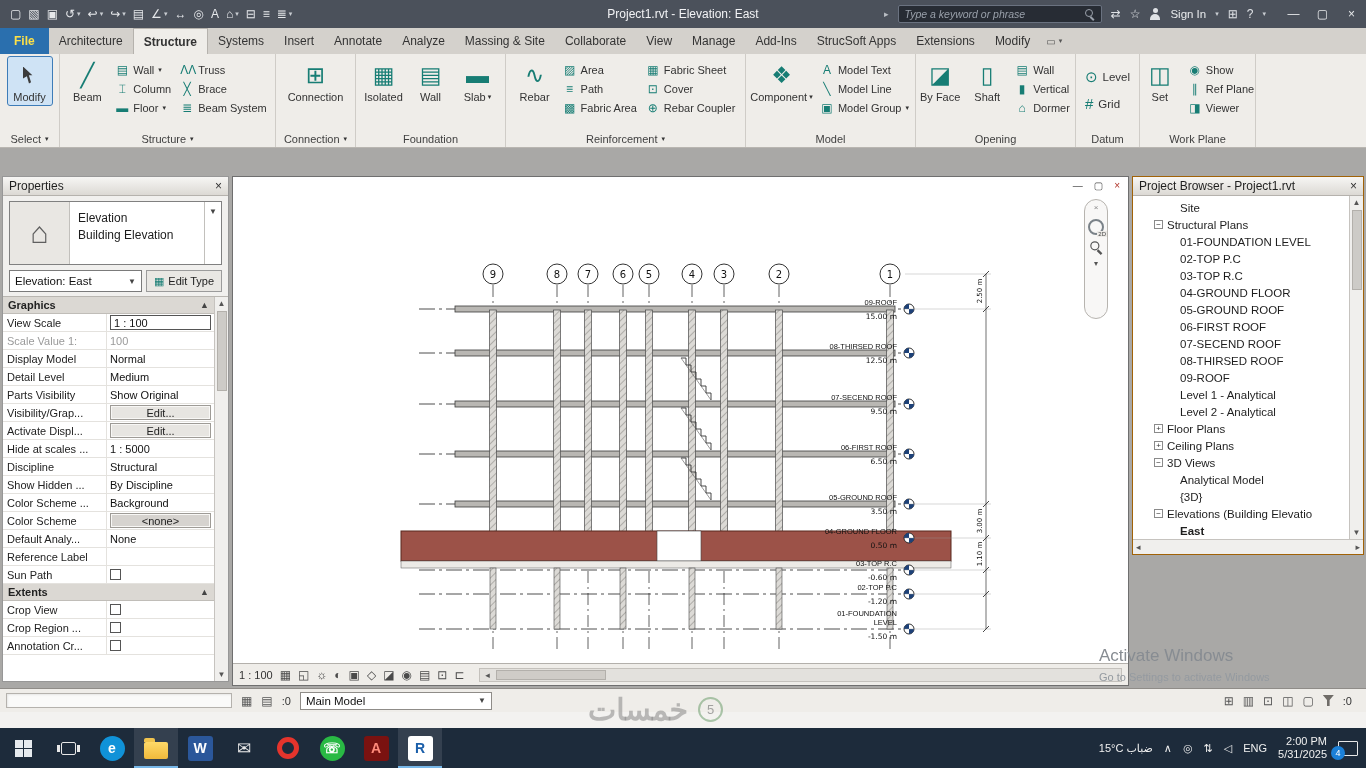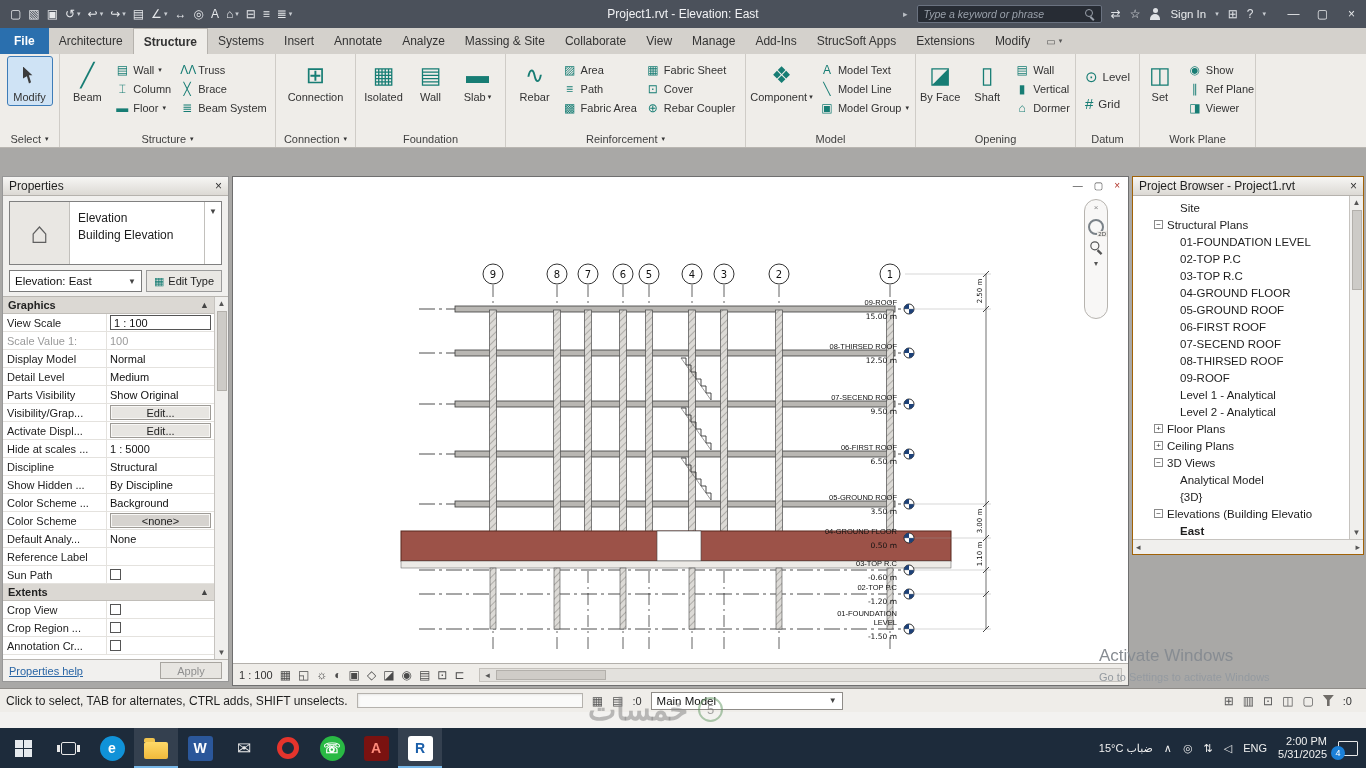--- a/index.html
+++ b/index.html
@@ -7,38 +7,38 @@
   .workbg{position:absolute;left:0;top:148px;width:1366px;height:580px;background:#a9a8a6}
 
   
   .titlebar{position:absolute;left:0;top:0;width:1366px;height:28px;background:#4b515b;display:flex;align-items:center;color:#dfe2e6;z-index:10}
   .qat{display:flex;align-items:center;gap:7px;padding:0 10px;z-index:2}
   .qat-ic{font-size:12px;color:#e6e8eb;cursor:default}
   .qat-caret{font-size:7px;margin-left:-5px;color:#c8ccd1}
   .tb-title{position:absolute;left:0;right:0;text-align:center;font-size:12px;color:#f2f3f5;pointer-events:none}
   .tb-right{margin-left:auto;display:flex;align-items:center;gap:9px;padding-right:0;z-index:2}
   .tb-sep{font-size:9px;color:#b9bec4}
-  .searchbox{width:185px;height:18px;background:#272c34;border:1px solid #6a7280;display:flex;align-items:center;padding:0 6px;border-radius:2px;gap:4px}
+  .searchbox{width:204px;height:18px;background:#272c34;border:1px solid #6a7280;display:flex;align-items:center;padding:0 6px;border-radius:2px;gap:4px}
   .sb-text{flex:1;font-size:10.5px;color:#99a0aa;font-style:italic;white-space:nowrap;overflow:hidden}
   .mag{width:10px;height:10px;position:relative;flex:none;color:#9aa1ab}
   .mag::before{content:"";position:absolute;left:0;top:0;width:6px;height:6px;border:1.4px solid currentColor;border-radius:50%}
   .mag::after{content:"";position:absolute;left:6.5px;top:6.5px;width:4.5px;height:1.5px;background:currentColor;transform:rotate(45deg);transform-origin:0 0}
   .tb-ic{font-size:12px;color:#dfe2e6}
   .tb-caret{font-size:7px;color:#c8ccd1}
   .person{width:12px;height:13px;position:relative}
   .person::before{content:"";position:absolute;left:3.5px;top:0;width:5px;height:5px;border-radius:50%;background:#dfe2e6}
   .person::after{content:"";position:absolute;left:1px;top:6.5px;width:10px;height:6px;border-radius:5px 5px 0 0;background:#dfe2e6}
   .signin-label{font-size:11.5px;color:#e8eaec}
   .win-btns{display:flex;margin-left:4px}
   .win-btn{width:29px;height:28px;display:flex;align-items:center;justify-content:center;font-size:12px;color:#e6e8ea}
 
   
   .tabrow{position:absolute;left:0;top:28px;width:1366px;height:26px;background:#d4d1cc;display:flex;align-items:stretch;z-index:9}
   .tab{padding:0 10px;font-size:12px;color:#333;display:flex;align-items:center;white-space:nowrap}
-  .tab.file{background:#2a6fae;color:#ffffff;font-weight:bold;padding:0 14px}
+  .tab.file{background:#2a6fae;color:#fde047;font-weight:bold;padding:0 14px}
   .tab.active{background:#efede9;border:1px solid #b5b2ad;border-bottom:none;font-weight:bold}
   .tab-extra{margin-left:6px;display:flex;align-items:center;gap:3px;font-size:10px;color:#555}
   .tab-extra-caret{font-size:7px}
 
   
   .ribbon{position:absolute;left:0;top:54px;width:1366px;height:94px;background:#efede9;border-bottom:1px solid #b9b6b1;display:flex;z-index:8}
   .panel{height:100%;display:flex;flex-direction:column;border-right:1px solid #cfccc7;flex:none}
   .panel-body{flex:1;display:flex;justify-content:center;align-items:flex-start;gap:3px;padding:3px 3px 0}
   .panel-foot{height:17px;display:flex;align-items:center;justify-content:center;gap:4px;font-size:11px;color:#3f3f3f}
   .caret{font-size:7px;color:#333}
@@ -608,24 +608,20 @@
             <span class="chk"></span>
           </div>
         </div>
       </div>
     <div class="pg-scroll">
       <span>▲</span>
       <div class="vthumb"></div>
       <div class="vspacer"></div>
       <span>▼</span>
     </div>
-  </div>
-  <div class="props-foot">
-    <span class="help-link">Properties help</span>
-    <div class="apply-btn">Apply</div>
   </div>
 </div>
 
 <div class="canvas">
   <div class="view-ctl">
     <span>—</span>
     <span>▢</span>
     <span class="close">×</span>
   </div>
   <div class="navbar">
@@ -914,21 +910,20 @@
       <span>▼</span>
     </div>
   </div>
   <div class="browser-hscroll">
     <span>◂</span>
     <span>▸</span>
   </div>
 </div>
 
 <div class="statusbar">
-  <span class="sb-hint">Click to select, TAB for alternates, CTRL adds, SHIFT unselects.</span>
   <div class="sb-inset"></div>
   <span class="sb-ic">▦</span>
   <span class="sb-ic">▤</span>
   <span class="sb-count">:0</span>
   <div class="mm-select">
     <span>Main Model</span>
     <span class="dd">▼</span>
   </div>
   <div class="sb-right" id="sbright">
       <span class="sb-ic">⊞</span>

